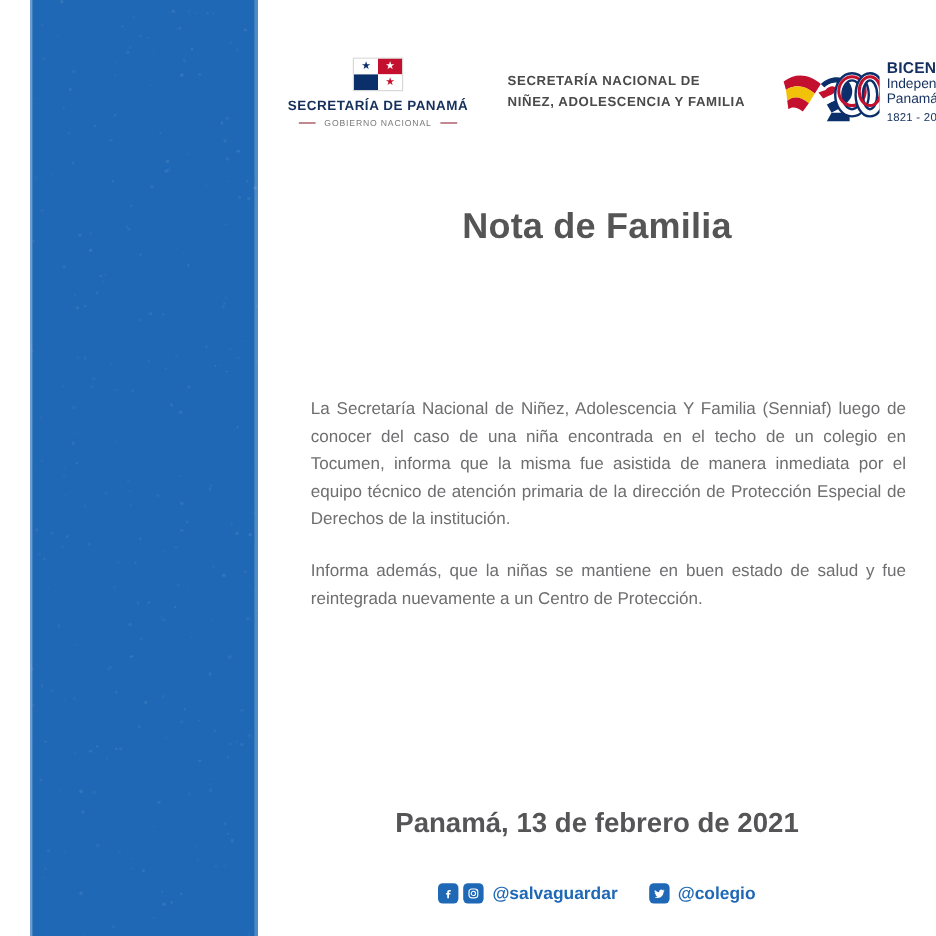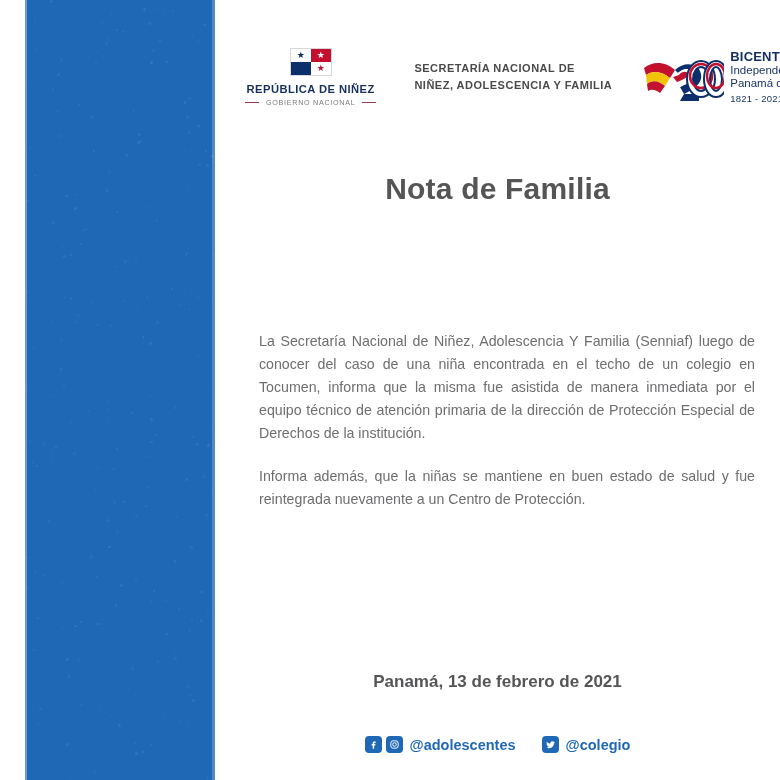--- a/index.html
+++ b/index.html
@@ -209,21 +209,21 @@
   }
   .para:last-child { margin-bottom: 0; }
 
   
   #footer-date {
     position: absolute;
     left: 0;
     top: 672px;
     width: 565px;
     text-align: center;
-    font-size: 17px;
+    font-size: 23px;
     font-weight: bold;
     color: #555557;
   }
 
   #social-row {
     position: absolute;
     left: 0;
     top: 736px;
     width: 565px;
     display: flex;
@@ -592,21 +592,21 @@
             <span class="star star-blue">★</span>
           </div>
         <div class="flag-q q-red">
             <span class="star star-white">★</span>
           </div>
         <div class="flag-q q-blue"></div>
         <div class="flag-q q-white">
             <span class="star star-red">★</span>
           </div>
       </div>
-      <div id="gov-name">REPÚBLICA DE NIÑEZ</div>
+      <div id="gov-name">SECRETARÍA DE PANAMÁ</div>
       <div id="gov-sub-row">
         <span class="sub-rule"></span>
         <span id="gov-sub">GOBIERNO NACIONAL</span>
         <span class="sub-rule"></span>
       </div>
     </div>
 
     <div id="header-divider"></div>
 
     <div id="secretaria">
@@ -660,21 +660,21 @@
             <path d="M14.5 8.5h2.2V5.6h-2.6c-2.5 0-3.9 1.4-3.9 3.9v1.6H8v2.9h2.2V21h3.2v-7h2.3l.4-2.9h-2.7V9.9c0-.9.3-1.4 1.1-1.4z"></path>
           </svg>
       </span>
       <span class="social-icon">
         <svg width="11" height="11" viewBox="0 0 24 24" fill="none" stroke="#ffffff" stroke-width="2.1">
           <rect x="4" y="4" width="16" height="16" rx="5"></rect>
           <circle cx="12" cy="12" r="3.9"></circle>
           <circle cx="17.2" cy="6.9" r="0.9" fill="#ffffff" stroke="none"></circle>
         </svg>
       </span>
-      <span class="handle">@adolescentes</span>
+      <span class="handle">@salvaguardar</span>
     </div>
 
     <span id="social-gap"></span>
 
     <div class="social-group">
       <span class="social-icon">
         <svg width="11" height="11" viewBox="0 0 24 24" fill="#ffffff">
             <path d="M21 6.6c-.7.3-1.4.5-2.2.6.8-.5 1.4-1.2 1.7-2.1-.7.4-1.6.8-2.4 1A3.8 3.8 0 0 0 11.6 9c0 .3 0 .6.1.9-3.2-.2-6-1.7-7.9-4a3.8 3.8 0 0 0 1.2 5.1c-.6 0-1.2-.2-1.7-.5 0 1.9 1.3 3.4 3.1 3.8-.6.1-1.1.2-1.7.1.5 1.5 1.9 2.6 3.6 2.6A7.7 7.7 0 0 1 3 18.6a10.8 10.8 0 0 0 5.8 1.7c7 0 10.8-5.8 10.8-10.8v-.5c.7-.5 1.3-1.2 1.8-2z"></path>
           </svg>
       </span>

